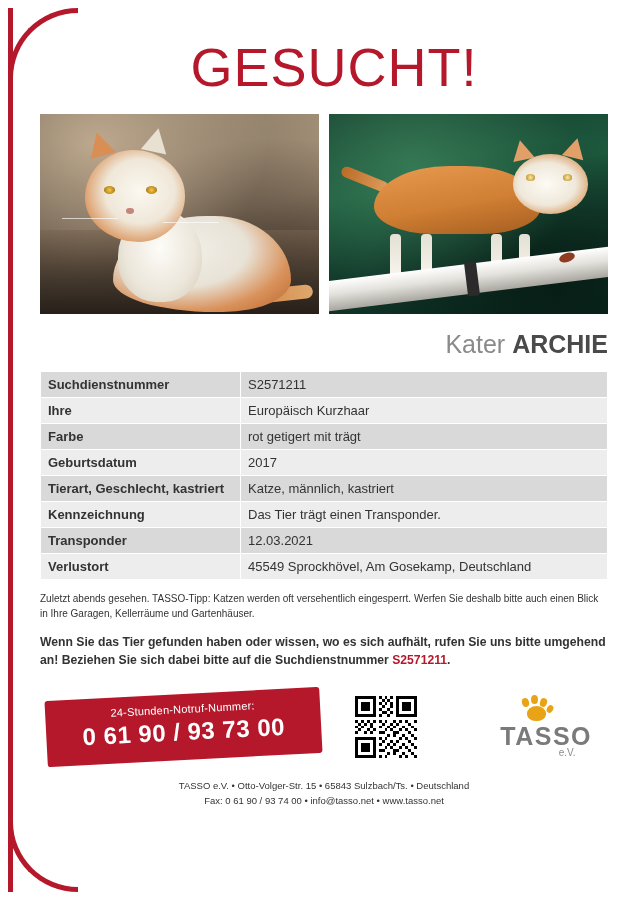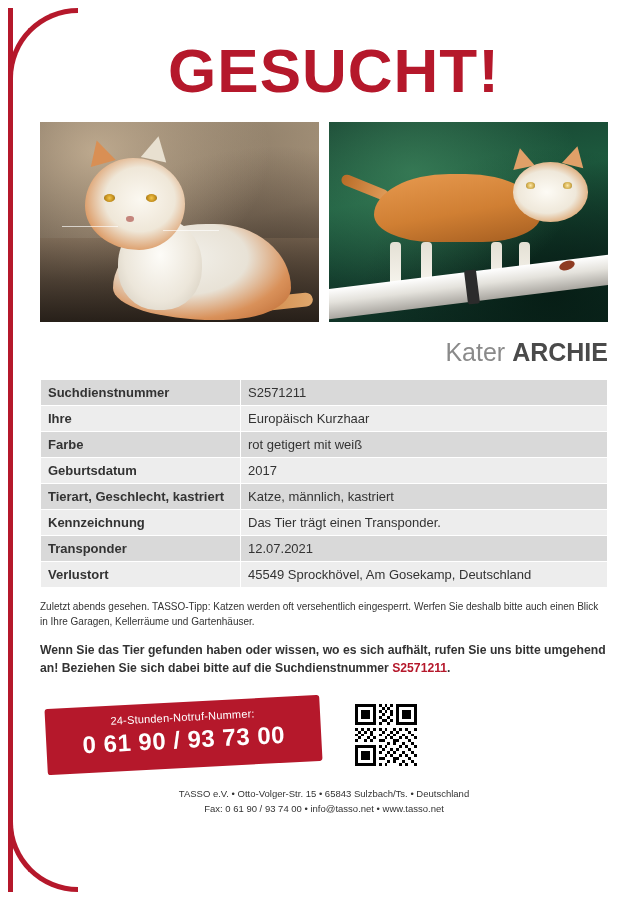--- a/index.html
+++ b/index.html
@@ -51,23 +51,23 @@
   .content {
     position: absolute;
     left: 40px;
     right: 28px;
     top: 22px;
     bottom: 16px;
   }
   
   .headline {
     text-align: center;
-    font-size: 62px;
+    font-size: 54px;
     line-height: 1;
-    font-weight: bold;
+    font-weight: normal;
     color: #b5182b;
     letter-spacing: 1px;
     padding: 18px 0 14px 0;
     margin-left: 20px;
   }
   
   .photos {
     display: flex;
     gap: 10px;
     margin: 6px 0 0 0;
@@ -445,37 +445,37 @@
         <tr class="odd">
           <td class="label">Suchdienstnummer</td>
           <td class="value">S2571211</td>
         </tr>
         <tr class="even">
           <td class="label">Ihre</td>
           <td class="value">Europäisch Kurzhaar</td>
         </tr>
         <tr class="odd">
           <td class="label">Farbe</td>
-          <td class="value">rot getigert mit weiß</td>
+          <td class="value">rot getigert mit trägt</td>
         </tr>
         <tr class="even">
           <td class="label">Geburtsdatum</td>
           <td class="value">2017</td>
         </tr>
         <tr class="odd">
           <td class="label">Tierart, Geschlecht, kastriert</td>
           <td class="value">Katze, männlich, kastriert</td>
         </tr>
         <tr class="even">
           <td class="label">Kennzeichnung</td>
           <td class="value">Das Tier trägt einen Transponder.</td>
         </tr>
         <tr class="odd">
           <td class="label">Transponder</td>
-          <td class="value">12.07.2021</td>
+          <td class="value">12.03.2021</td>
         </tr>
         <tr class="even">
           <td class="label">Verlustort</td>
           <td class="value">45549 Sprockhövel, Am Gosekamp, Deutschland</td>
         </tr>
       </tbody>
     </table>
 
     <p class="note">Zuletzt abends gesehen. TASSO-Tipp: Katzen werden oft versehentlich eingesperrt. Werfen Sie deshalb bitte auch einen Blick in Ihre Garagen, Kellerräume und Gartenhäuser.</p>
 
@@ -596,20 +596,31 @@
             <rect x="16" y="19" width="1" height="1"></rect>
             <rect x="19" y="19" width="1" height="1"></rect>
           <rect x="8" y="20" width="1" height="1"></rect>
             <rect x="10" y="20" width="1" height="1"></rect>
             <rect x="15" y="20" width="1" height="1"></rect>
             <rect x="17" y="20" width="1" height="1"></rect>
             <rect x="20" y="20" width="1" height="1"></rect>
         </g>
       </svg>
 
+      <div class="tasso">
+        <div class="paw">
+          <span class="pad main"></span>
+          <span class="pad t1"></span>
+          <span class="pad t2"></span>
+          <span class="pad t3"></span>
+          <span class="pad t4"></span>
+        </div>
+        <div class="word">TASSO</div>
+        <div class="ev">e.V.</div>
+      </div>
     </div>
 
     <div class="imprint">
       <div>TASSO e.V. • Otto-Volger-Str. 15 • 65843 Sulzbach/Ts. • Deutschland</div>
       <div>Fax: 0 61 90 / 93 74 00 • info@tasso.net • www.tasso.net</div>
     </div>
 
   </div>
 </div>
 

